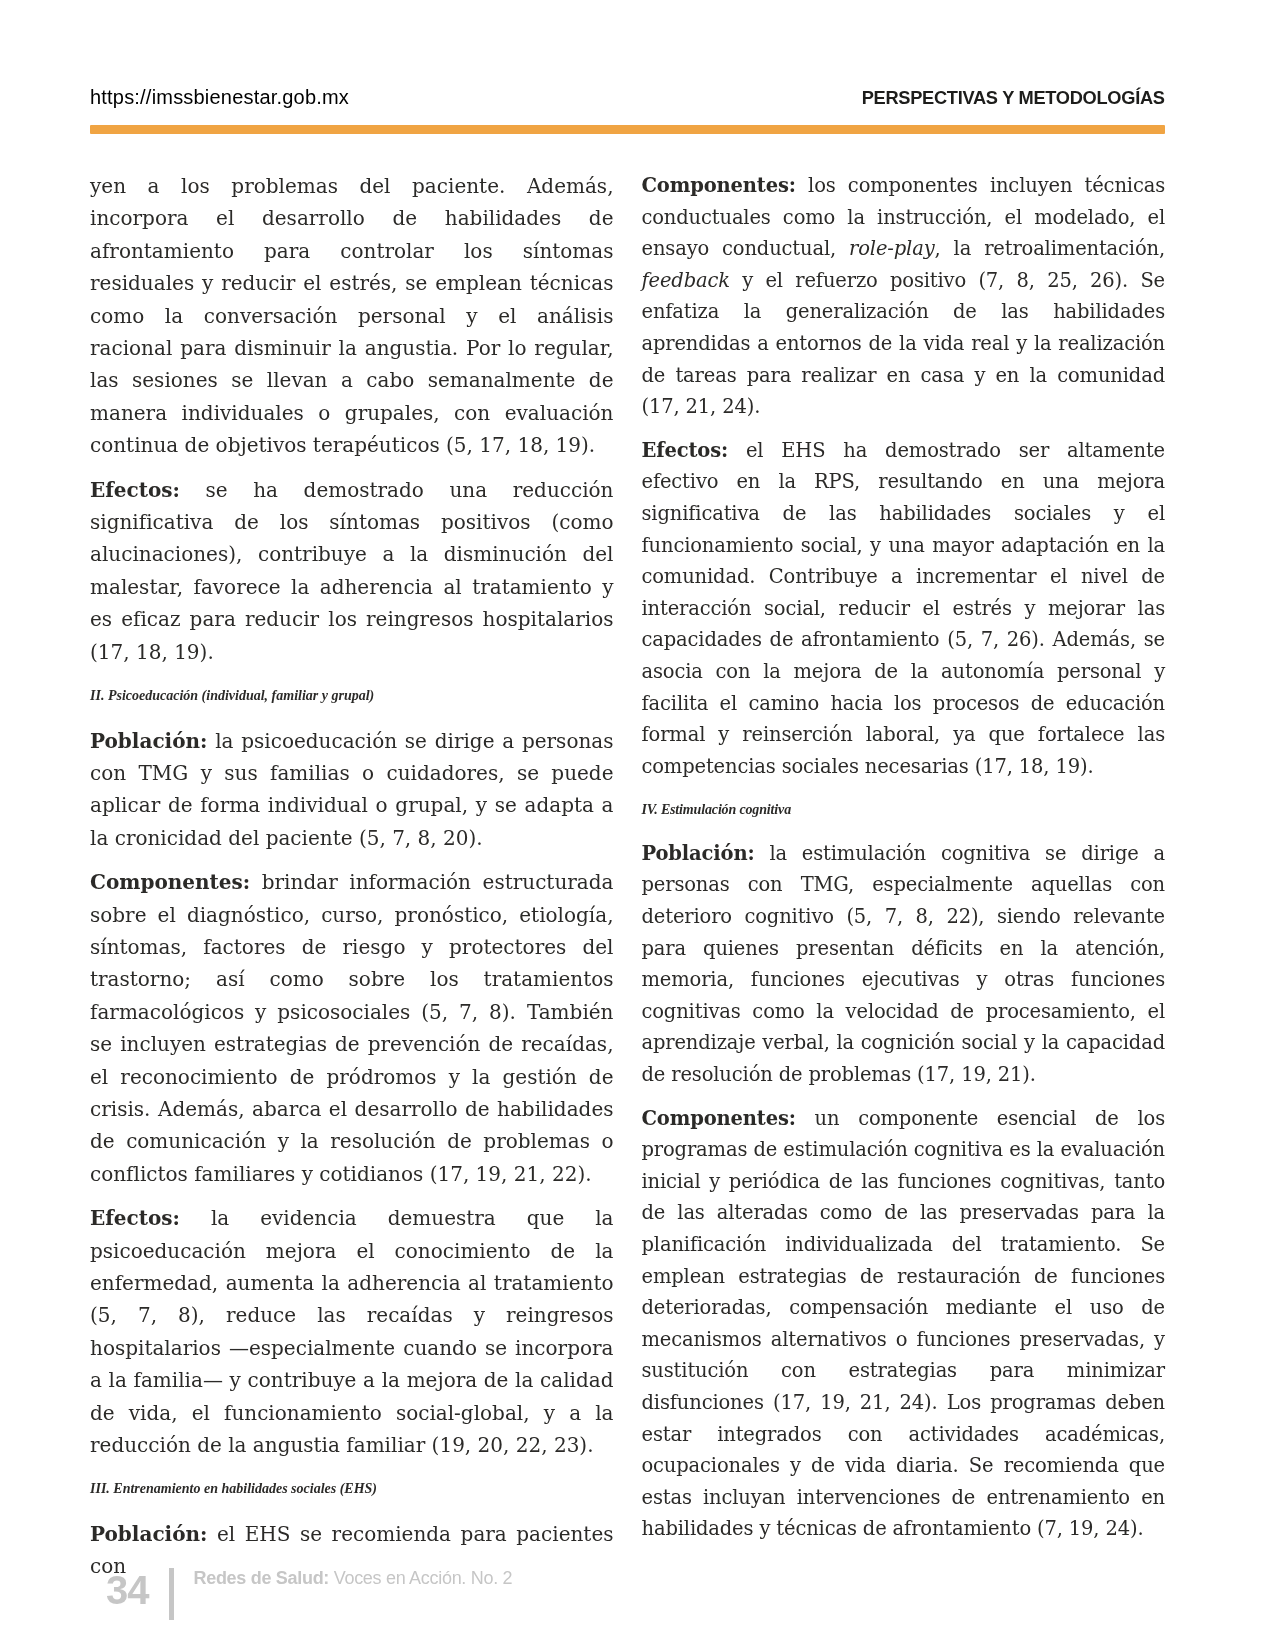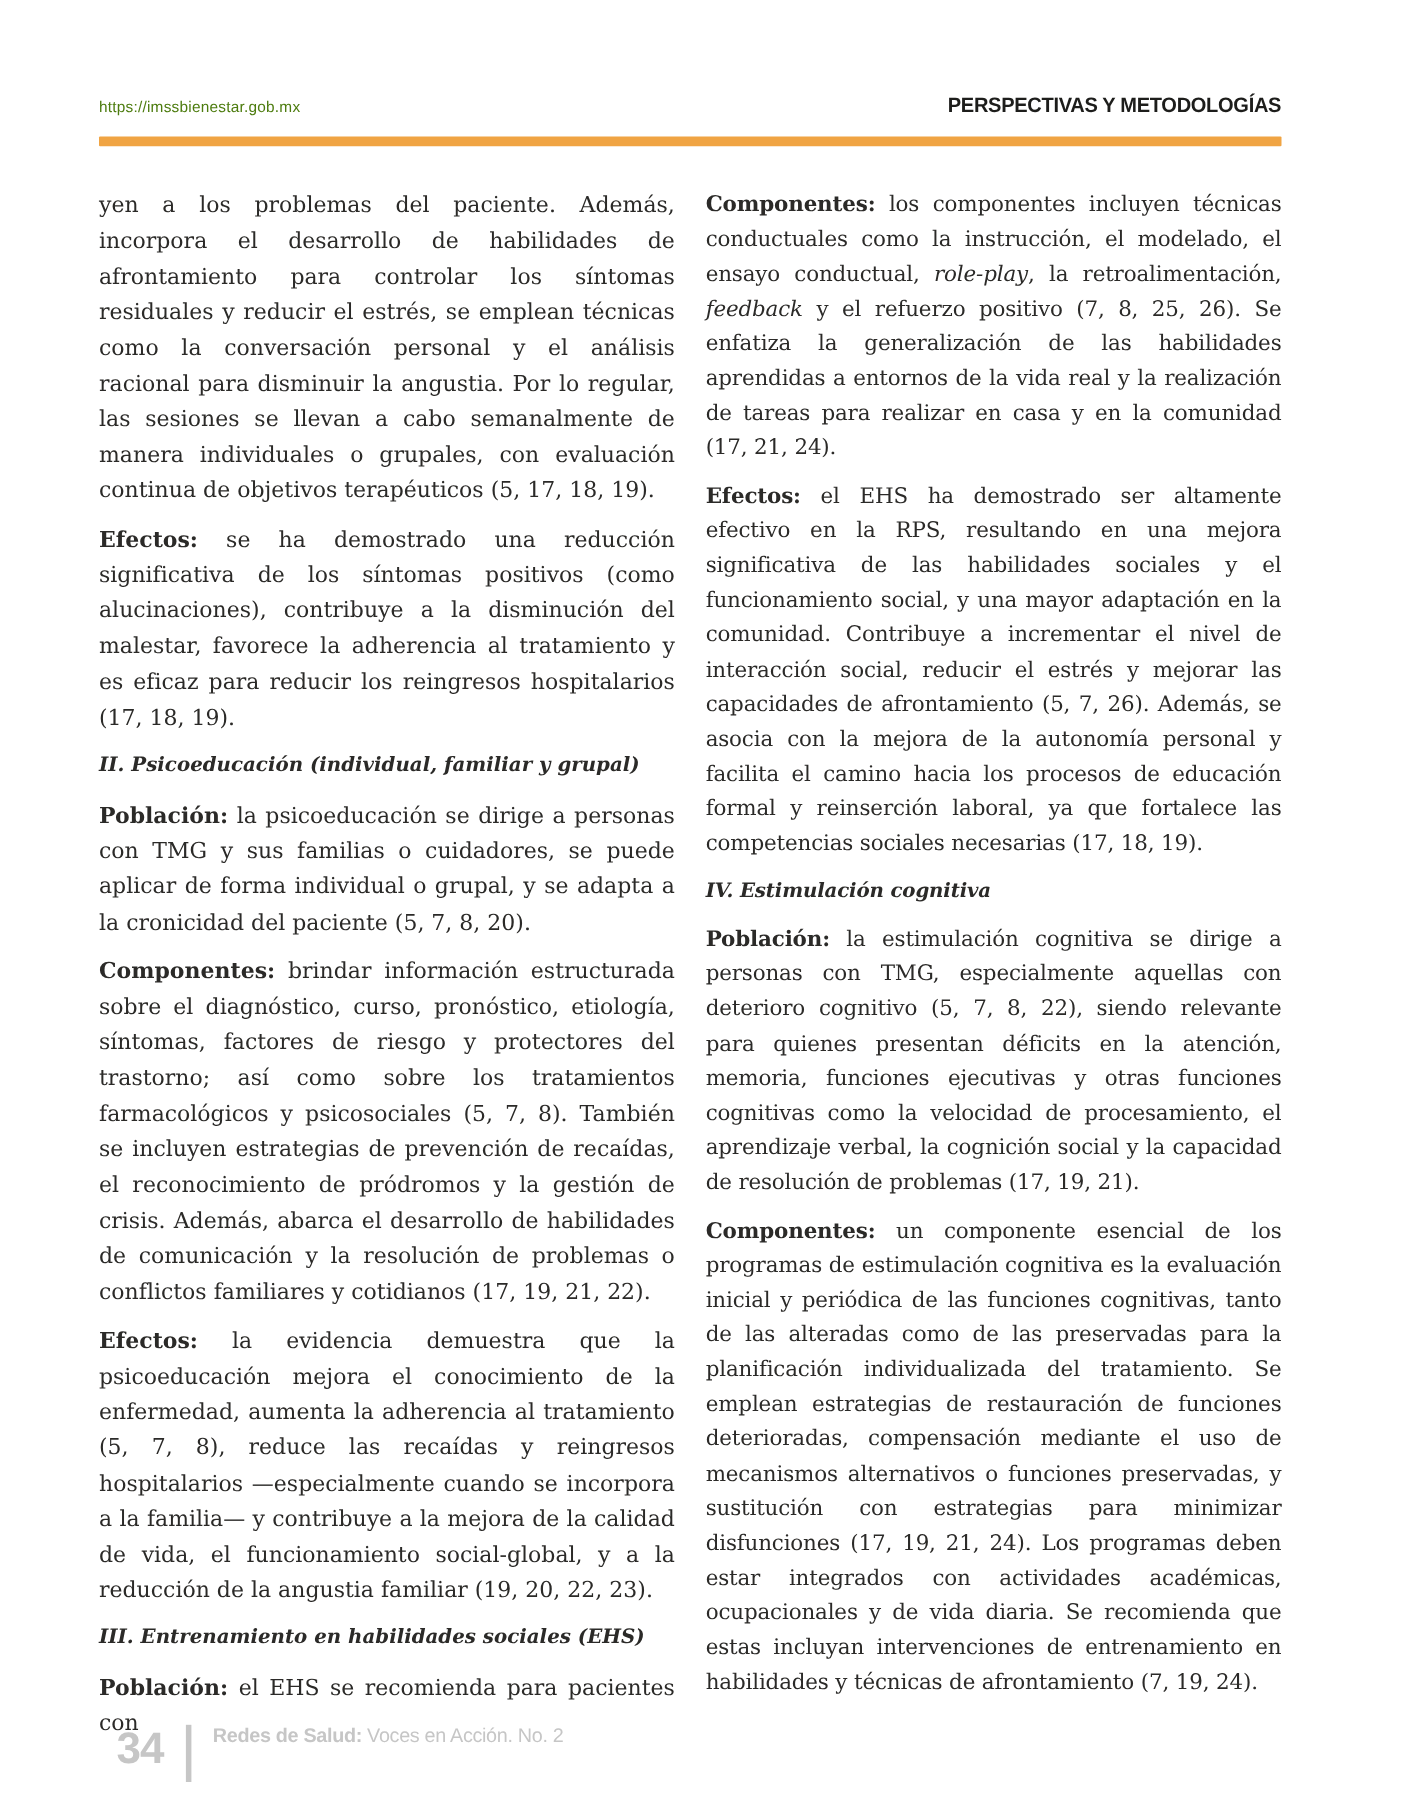--- a/index.html
+++ b/index.html
@@ -18,22 +18,22 @@
     right: 110px;
     top: 86px;
   }
   .header-row {
     display: flex;
     justify-content: space-between;
     align-items: baseline;
   }
   .url {
     font-family: "Liberation Sans", sans-serif;
-    font-size: 14px;
-    color: #4d7c0f;
+    font-size: 20px;
+    color: #000000;
     letter-spacing: 0.2px;
   }
   .section-title {
     font-family: "Liberation Sans", sans-serif;
     font-weight: 700;
     font-size: 19px;
     color: #1D1D1B;
     letter-spacing: -0.3px;
     transform: scaleX(0.96);
     transform-origin: right center;
@@ -60,23 +60,24 @@
     text-align: justify;
     hyphens: auto;
     -webkit-hyphens: auto;
   }
   .col-left  { font-size: 20px;   line-height: 32.4px; }
   .col-right { font-size: 19.5px; line-height: 31.6px; letter-spacing: -0.15px; }
   .para { margin: 0 0 12px 0; }
   .para:last-child { margin-bottom: 0; }
   .heading {
     margin: 4px 0 12px 0;
-    font-size: 18px;
+    font-size: 14px;
     font-weight: 700;
     font-style: italic;
+    font-family: Liberation Serif, serif;
   }
   .lead { font-weight: 700; margin-top: 14px; }
   .it { font-style: italic; }
   
   .footer {
     position: absolute;
     left: 106px;
     top: 1568px;
     display: flex;
     gap: 20px;

